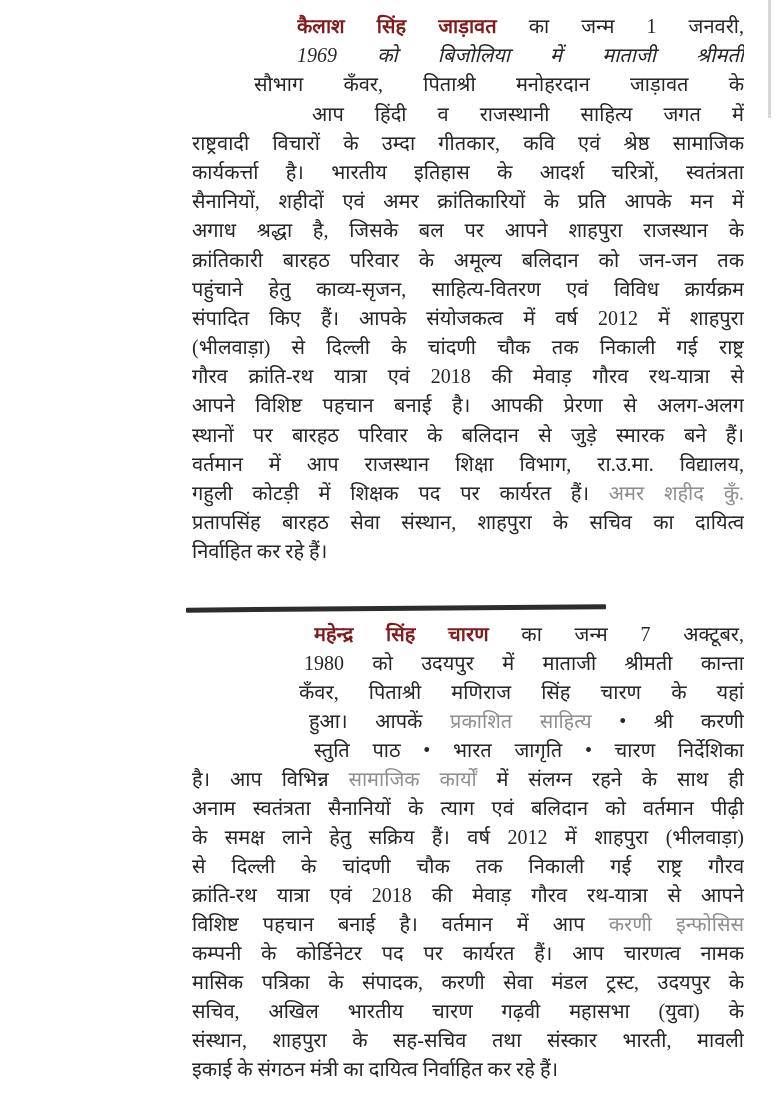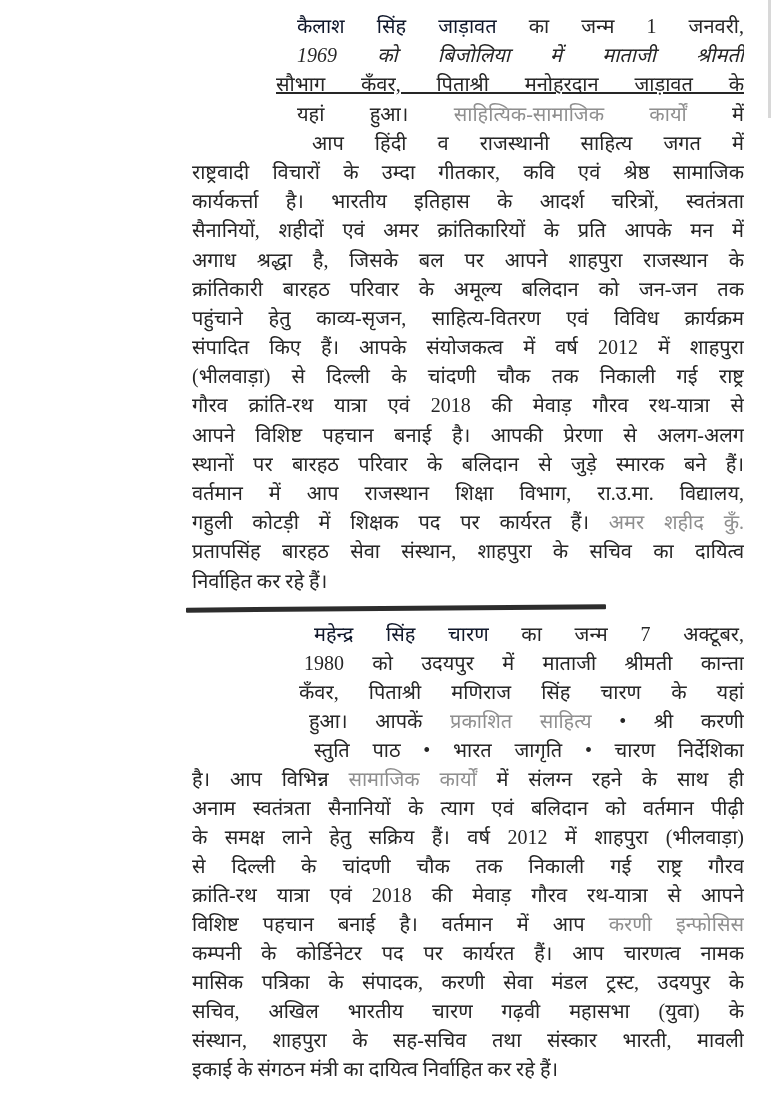--- a/index.html
+++ b/index.html
@@ -27,21 +27,21 @@
   .line{
     font-size:20px;
     text-align:justify;
     text-align-last:justify;
     overflow:hidden;
     white-space:normal;
   }
   .bio-1 .line{height:29.2px;line-height:29.2px;}
   .bio-2 .line{height:29px;line-height:29px;}
   .line.no-just{text-align:left;text-align-last:left;}
-  .bold{font-weight:normal;color:#0f172a;}
+  .bold{font-weight:bold;color:#7f1d1d;}
   .muted{color:var(--muted);}
   .divider{
     position:absolute;
     left:186px;top:606px;
     width:420px;height:5px;
     background:var(--divider);
     transform:rotate(-0.45deg);
     border-radius:1px;
   }
   .scan-edge{
@@ -51,22 +51,21 @@
     background:#d8d8d8;
   }
 </style>
 </head>
 <body>
 
 <div class="page">
   <section class="bio bio-1">
       <div class="line" style="margin-left: 105px;"><span class="bold">कैलाश सिंह जाड़ावत</span><span> का जन्म 1 जनवरी,</span></div>
       <div class="line" style="margin-left: 105px; font-style: italic;"><span>1969 को बिजोलिया में माताजी श्रीमती</span></div>
-      <div class="line" style="margin-left: 84px; text-decoration: underline;"><span>सौभाग कँवर, पिताश्री मनोहरदान जाड़ावत के</span></div>
-      <div class="line" style="margin-left: 105px;"><span>यहां हुआ। </span><span class="muted">साहित्यिक-सामाजिक कार्यों</span><span> में</span></div>
+      <div class="line" style="margin-left: 62px;"><span>सौभाग कँवर, पिताश्री मनोहरदान जाड़ावत के</span></div>
       <div class="line" style="margin-left: 120px;"><span>आप हिंदी व राजस्थानी साहित्य जगत में</span></div>
       <div class="line"><span>राष्ट्रवादी विचारों के उम्दा गीतकार, कवि एवं श्रेष्ठ सामाजिक</span></div>
       <div class="line"><span>कार्यकर्त्ता है। भारतीय इतिहास के आदर्श चरित्रों, स्वतंत्रता</span></div>
       <div class="line"><span>सैनानियों, शहीदों एवं अमर क्रांतिकारियों के प्रति आपके मन में</span></div>
       <div class="line"><span>अगाध श्रद्धा है, जिसके बल पर आपने शाहपुरा राजस्थान के</span></div>
       <div class="line"><span>क्रांतिकारी बारहठ परिवार के अमूल्य बलिदान को जन-जन तक</span></div>
       <div class="line"><span>पहुंचाने हेतु काव्य-सृजन, साहित्य-वितरण एवं विविध क्रार्यक्रम</span></div>
       <div class="line"><span>संपादित किए हैं। आपके संयोजकत्व में वर्ष 2012 में शाहपुरा</span></div>
       <div class="line"><span>(भीलवाड़ा) से दिल्ली के चांदणी चौक तक निकाली गई राष्ट्र</span></div>
       <div class="line"><span>गौरव क्रांति-रथ यात्रा एवं 2018 की मेवाड़ गौरव रथ-यात्रा से</span></div>

